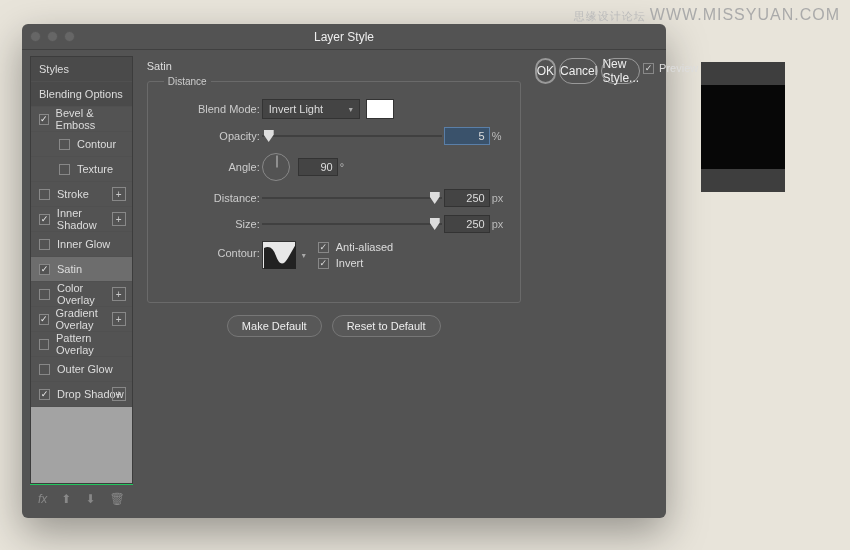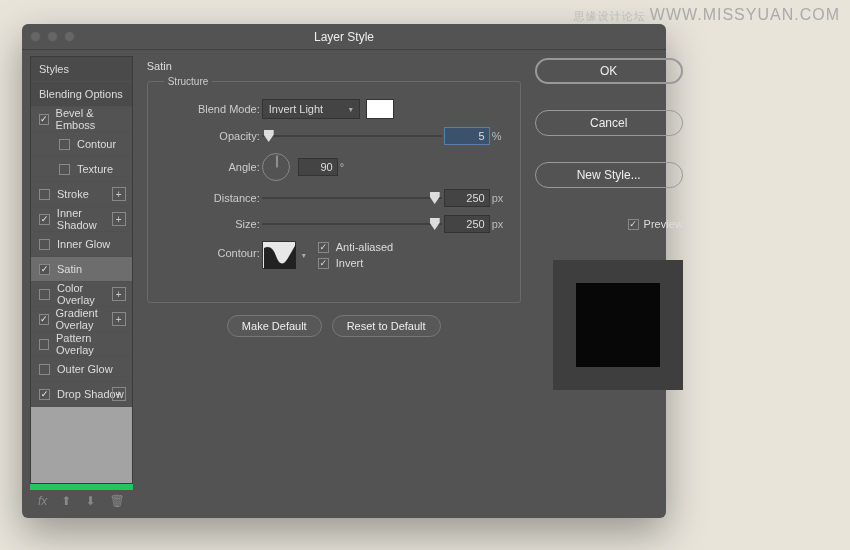--- a/index.html
+++ b/index.html
@@ -14,21 +14,21 @@
 .body{flex:1;display:flex;padding:6px 6px 6px 8px;gap:6px}
 .sidebar{width:230px;display:flex;flex-direction:column}
 .list{flex:1;background:#a3a3a3;border:1px solid #3c3c3c}
 .li{height:25px;display:flex;align-items:center;padding:0 8px;border-bottom:1px solid #505050;position:relative;background:#535353}
 .li.head{background:#4a4a4a}
 .li.sub{padding-left:28px}
 .li.sel{background:#6d6d6d}
 .cb{width:11px;height:11px;border:1px solid #888;margin-right:7px;background:#535353;display:flex;align-items:center;justify-content:center;font-size:9px;color:#eee}
 .cb.on::after{content:"✓"}
 .plus{position:absolute;right:6px;width:14px;height:14px;border:1px solid #888;display:flex;align-items:center;justify-content:center;font-size:10px;color:#ccc}
-.sb-bottom{height:28px;display:flex;align-items:center;padding:0 8px;gap:14px;border-top:6px solid #22c55e;color:#999}
+.sb-bottom{height:28px;display:flex;align-items:center;padding:0 8px;gap:14px;border-top:1px solid #22c55e;color:#999}
 .sb-bottom span{color:#888;font-size:12px}
 .trash{margin-left:auto}
 .center{flex:1;padding:4px 8px}
 .gtitle{color:#ddd;margin-bottom:2px}
 .fset{border:1px solid #6a6a6a;border-radius:3px;padding:12px 10px 10px;margin-top:4px}
 .leg{margin-left:6px;padding:0 4px;color:#ccc;font-size:10px}
 .row{display:flex;align-items:center;margin-bottom:8px;gap:2px}
 .lab{width:102px;text-align:right;color:#ccc}
 .sel-c{width:98px;height:20px;background:#444;border:1px solid #333;display:flex;align-items:center;padding:0 6px;justify-content:space-between}
 .chev{font-size:8px;color:#aaa}
@@ -42,21 +42,21 @@
 .anglew{width:28px;height:28px;border:1px solid #888;border-radius:50%;position:relative;margin-right:6px}
 .anglew::after{content:"";position:absolute;width:12px;height:1px;background:#ccc;left:14px;top:13px;transform-origin:left;transform:rotate(-90deg)}
 .contour{width:34px;height:28px;background:#e8e8e8;border:1px solid #333;position:relative;margin-right:6px}
 .contour svg{position:absolute;left:0;top:0}
 .carrow{position:absolute;right:-11px;top:9px;font-size:8px;color:#aaa}
 .cbx{width:11px;height:11px;border:1px solid #888;margin-right:5px;display:flex;align-items:center;justify-content:center;font-size:9px}
 .cbx.on::after{content:"✓"}
 .cklab{color:#ddd}
 .btnrow{display:flex;gap:10px;justify-content:center;margin-top:12px}
 .btn{height:22px;padding:0 14px;border:1px solid #777;border-radius:11px;background:#585858;display:flex;align-items:center;color:#eee;font-size:11px}
-.right{width:160px;display:flex;flex-direction:column;align-items:flex-end;gap:26px;padding-top:2px}
+.right{width:160px;display:flex;flex-direction:row;align-items:flex-start;gap:3px;padding-top:2px}
 .rbtn{width:148px;height:26px;border:1px solid #999;border-radius:13px;display:flex;align-items:center;justify-content:center;color:#eee;font-size:12px}
 .rbtn.primary{border-width:2px}
 .prevck{display:flex;align-items:center;margin-top:4px}
 .preview{width:130px;height:130px;background:#3e3e3e;margin-top:4px;display:flex;align-items:center;justify-content:center}
 .pinner{width:84px;height:84px;background:#070707}
 </style>
 </head>
 <body>
 <div class="watermark"><span class="wm-a">思缘设计论坛</span><span class="wm-b">WWW.MISSYUAN.COM</span></div>
 
@@ -136,21 +136,21 @@
         <span style="font-style:italic">fx</span>
         <span>⬆</span>
         <span>⬇</span>
         <span class="trash">🗑</span>
       </div>
     </div>
 
     <div class="center">
       <div class="gtitle">Satin</div>
       <fieldset class="fset">
-        <legend class="leg">Structure</legend>
+        <legend class="leg">Distance</legend>
 
         <div class="row">
           <div class="lab">Blend Mode:</div>
           <div class="sel-c">
             <span>Invert Light</span>
             <span class="chev">▾</span>
           </div>
           <div class="swatch"></div>
         </div>
 

